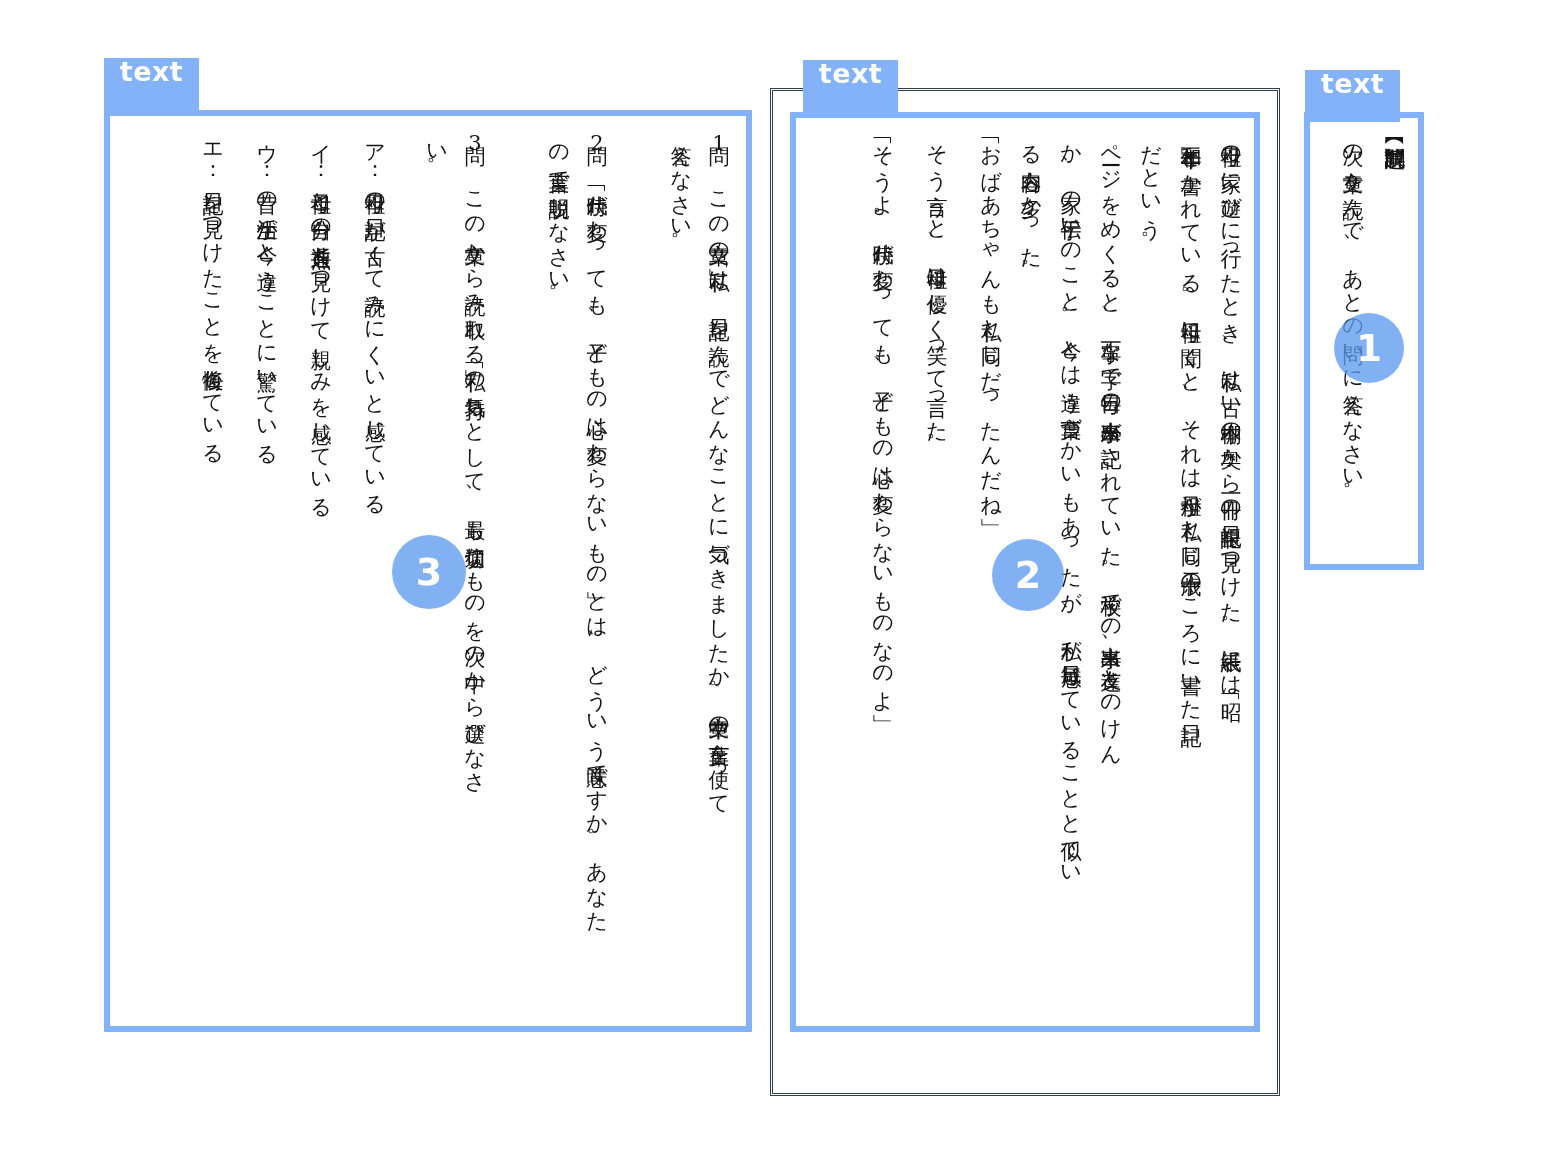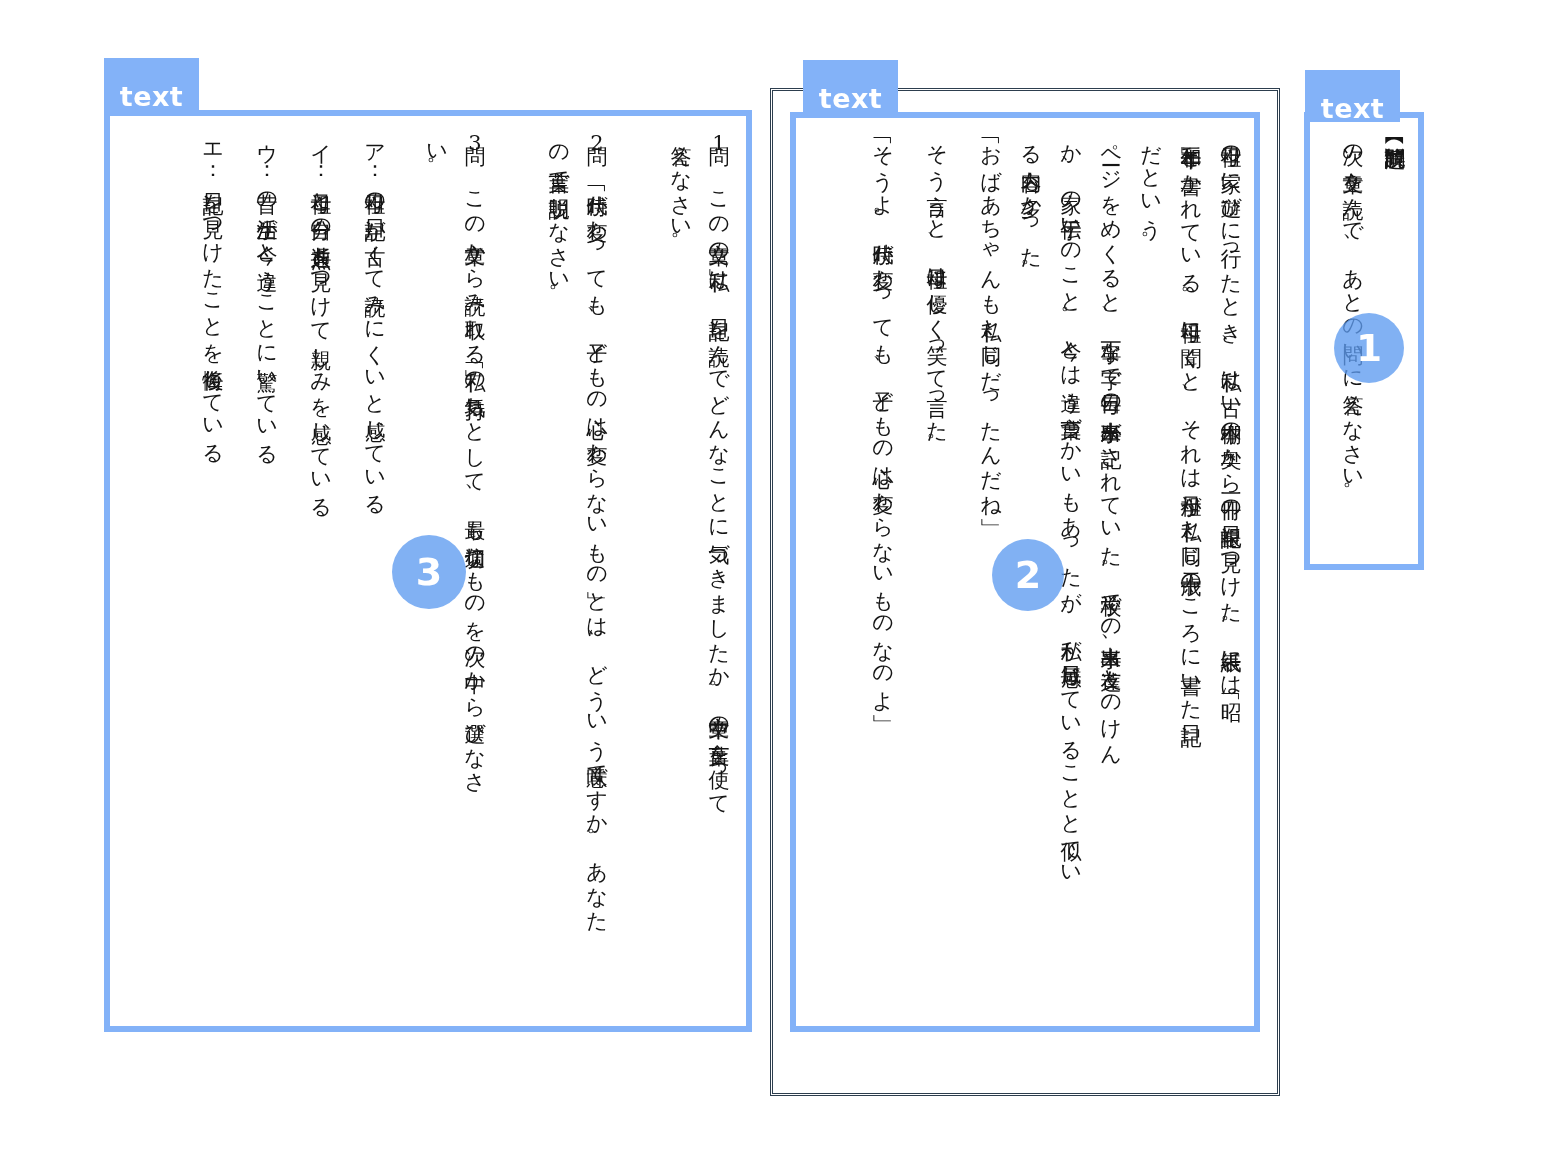--- a/index.html
+++ b/index.html
@@ -25,21 +25,21 @@
   
   .tab-label {
     position: absolute;
     background: #83b2f8;
     color: #ffffff;
     font-weight: bold;
     font-size: 27px;
     line-height: 1;
     font-family: "DejaVu Sans", "Liberation Sans", sans-serif;
     display: flex;
-    align-items: flex-end;
+    align-items: flex-start;
     justify-content: center;
     letter-spacing: 0.5px;
     z-index: 6;
   }
 
   
   .panel-blue {
     position: absolute;
     border: 6px solid #83b2f8;
     background: #ffffff;

